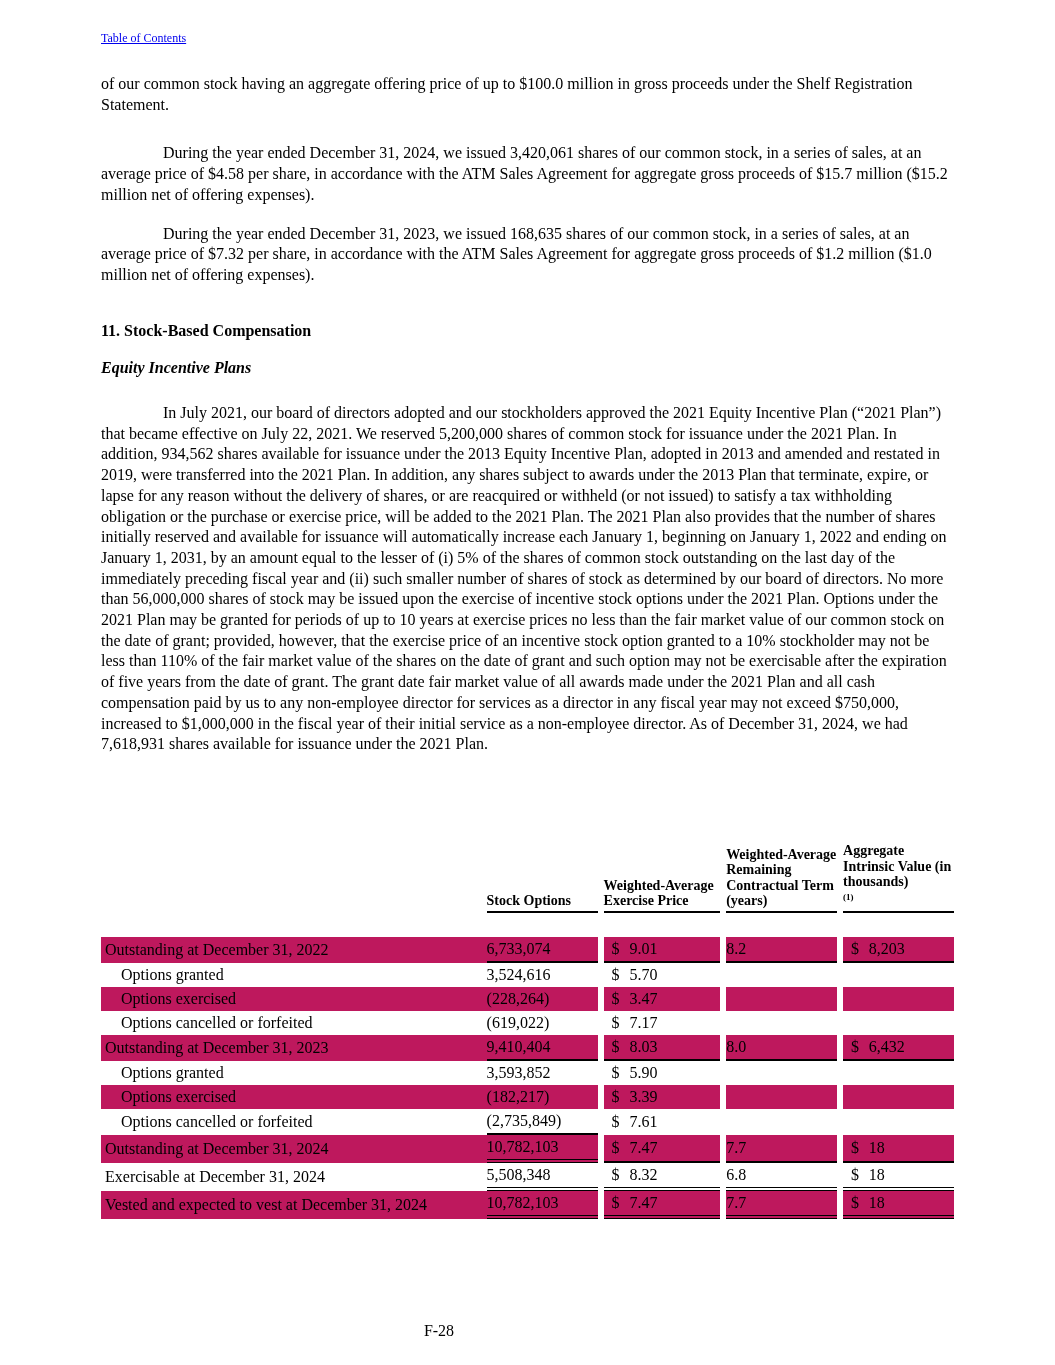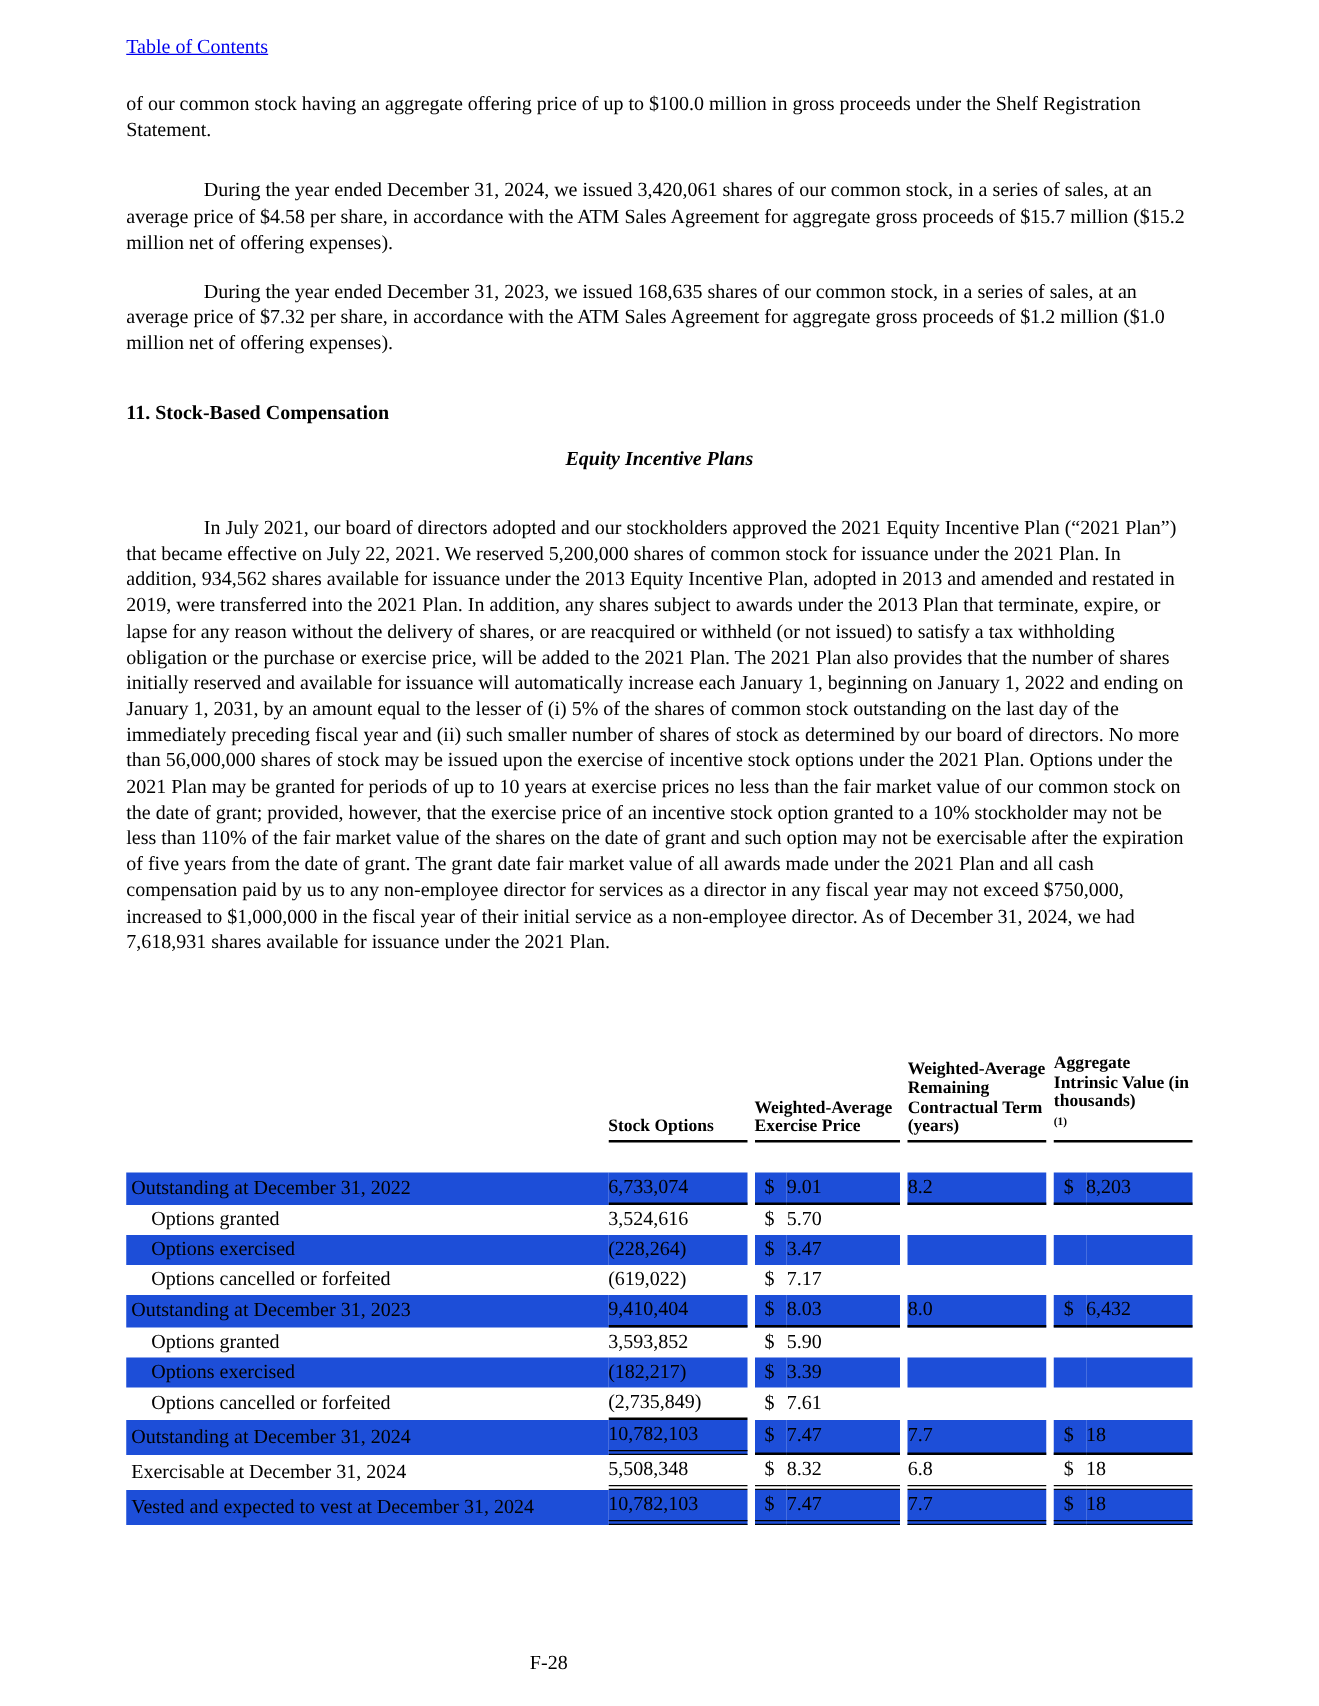--- a/index.html
+++ b/index.html
@@ -1,33 +1,33 @@
 <!DOCTYPE html>
 <html><head>
 <meta charset="utf-8">
 <style>
   html, body { margin: 0; padding: 0; background: #ffffff; }
   body {
     width: 1055px; height: 1365px; position: relative; overflow: hidden;
     font-family: "Liberation Serif", serif; color: #000; font-size: 16px;
   }
-  .toc { position: absolute; left: 101px; top: 28px; color: #0000ee; text-decoration: underline; font-size: 16px; line-height: 20px; cursor: pointer; }
+  .toc { position: absolute; left: 101px; top: 28px; color: #0000ee; text-decoration: underline; font-size: 12px; line-height: 20px; cursor: pointer; }
   .content { position: absolute; left: 101px; top: 74px; width: 853px; }
   p { margin: 0; line-height: 20.7px; }
   p.ind { text-indent: 62px; }
   .p1 { margin-bottom: 28px; }
   .p2 { margin-bottom: 18px; }
   .p3 { margin-bottom: 35px; }
   .h1 { font-weight: bold; margin-bottom: 17px; }
-  .h2 { font-weight: bold; font-style: italic; margin-bottom: 34px; text-align: center; }
+  .h2 { font-weight: bold; font-style: italic; margin-bottom: 24px; }
   .p4 { margin-bottom: 18px; }
   table.opt { position: absolute; left: 101px; top: 843px; width: 853px; border-collapse: separate; border-spacing: 0; font-size: 16px; }
   table.opt th { font-weight: bold; font-size: 14px; line-height: 15.5px; vertical-align: bottom; text-align: left; padding: 0 0 2px 0; }
   table.opt td { height: 24px; line-height: 24px; padding: 0; white-space: nowrap; }
-  .hl td { background: #1d4ed8; }
+  .hl td { background: #be185d; }
   .hl td.gap, td.gap { background: transparent !important; }
   .lbl { padding-left: 4px !important; }
   .sub { padding-left: 20px !important; }
   .num { text-align: left; padding-right: 3px !important; }
   .dol { text-align: left; padding-left: 8px !important; }
   .bt { border-bottom: 2px solid #000; }
   .bd { border-bottom: 4px double #000; }
   .hb { border-bottom: 2px solid #000; }
   sup { font-size: 9px; }
   .pg { position: absolute; left: 0; width: 878px; top: 1322px; text-align: center; font-size: 16px; }

